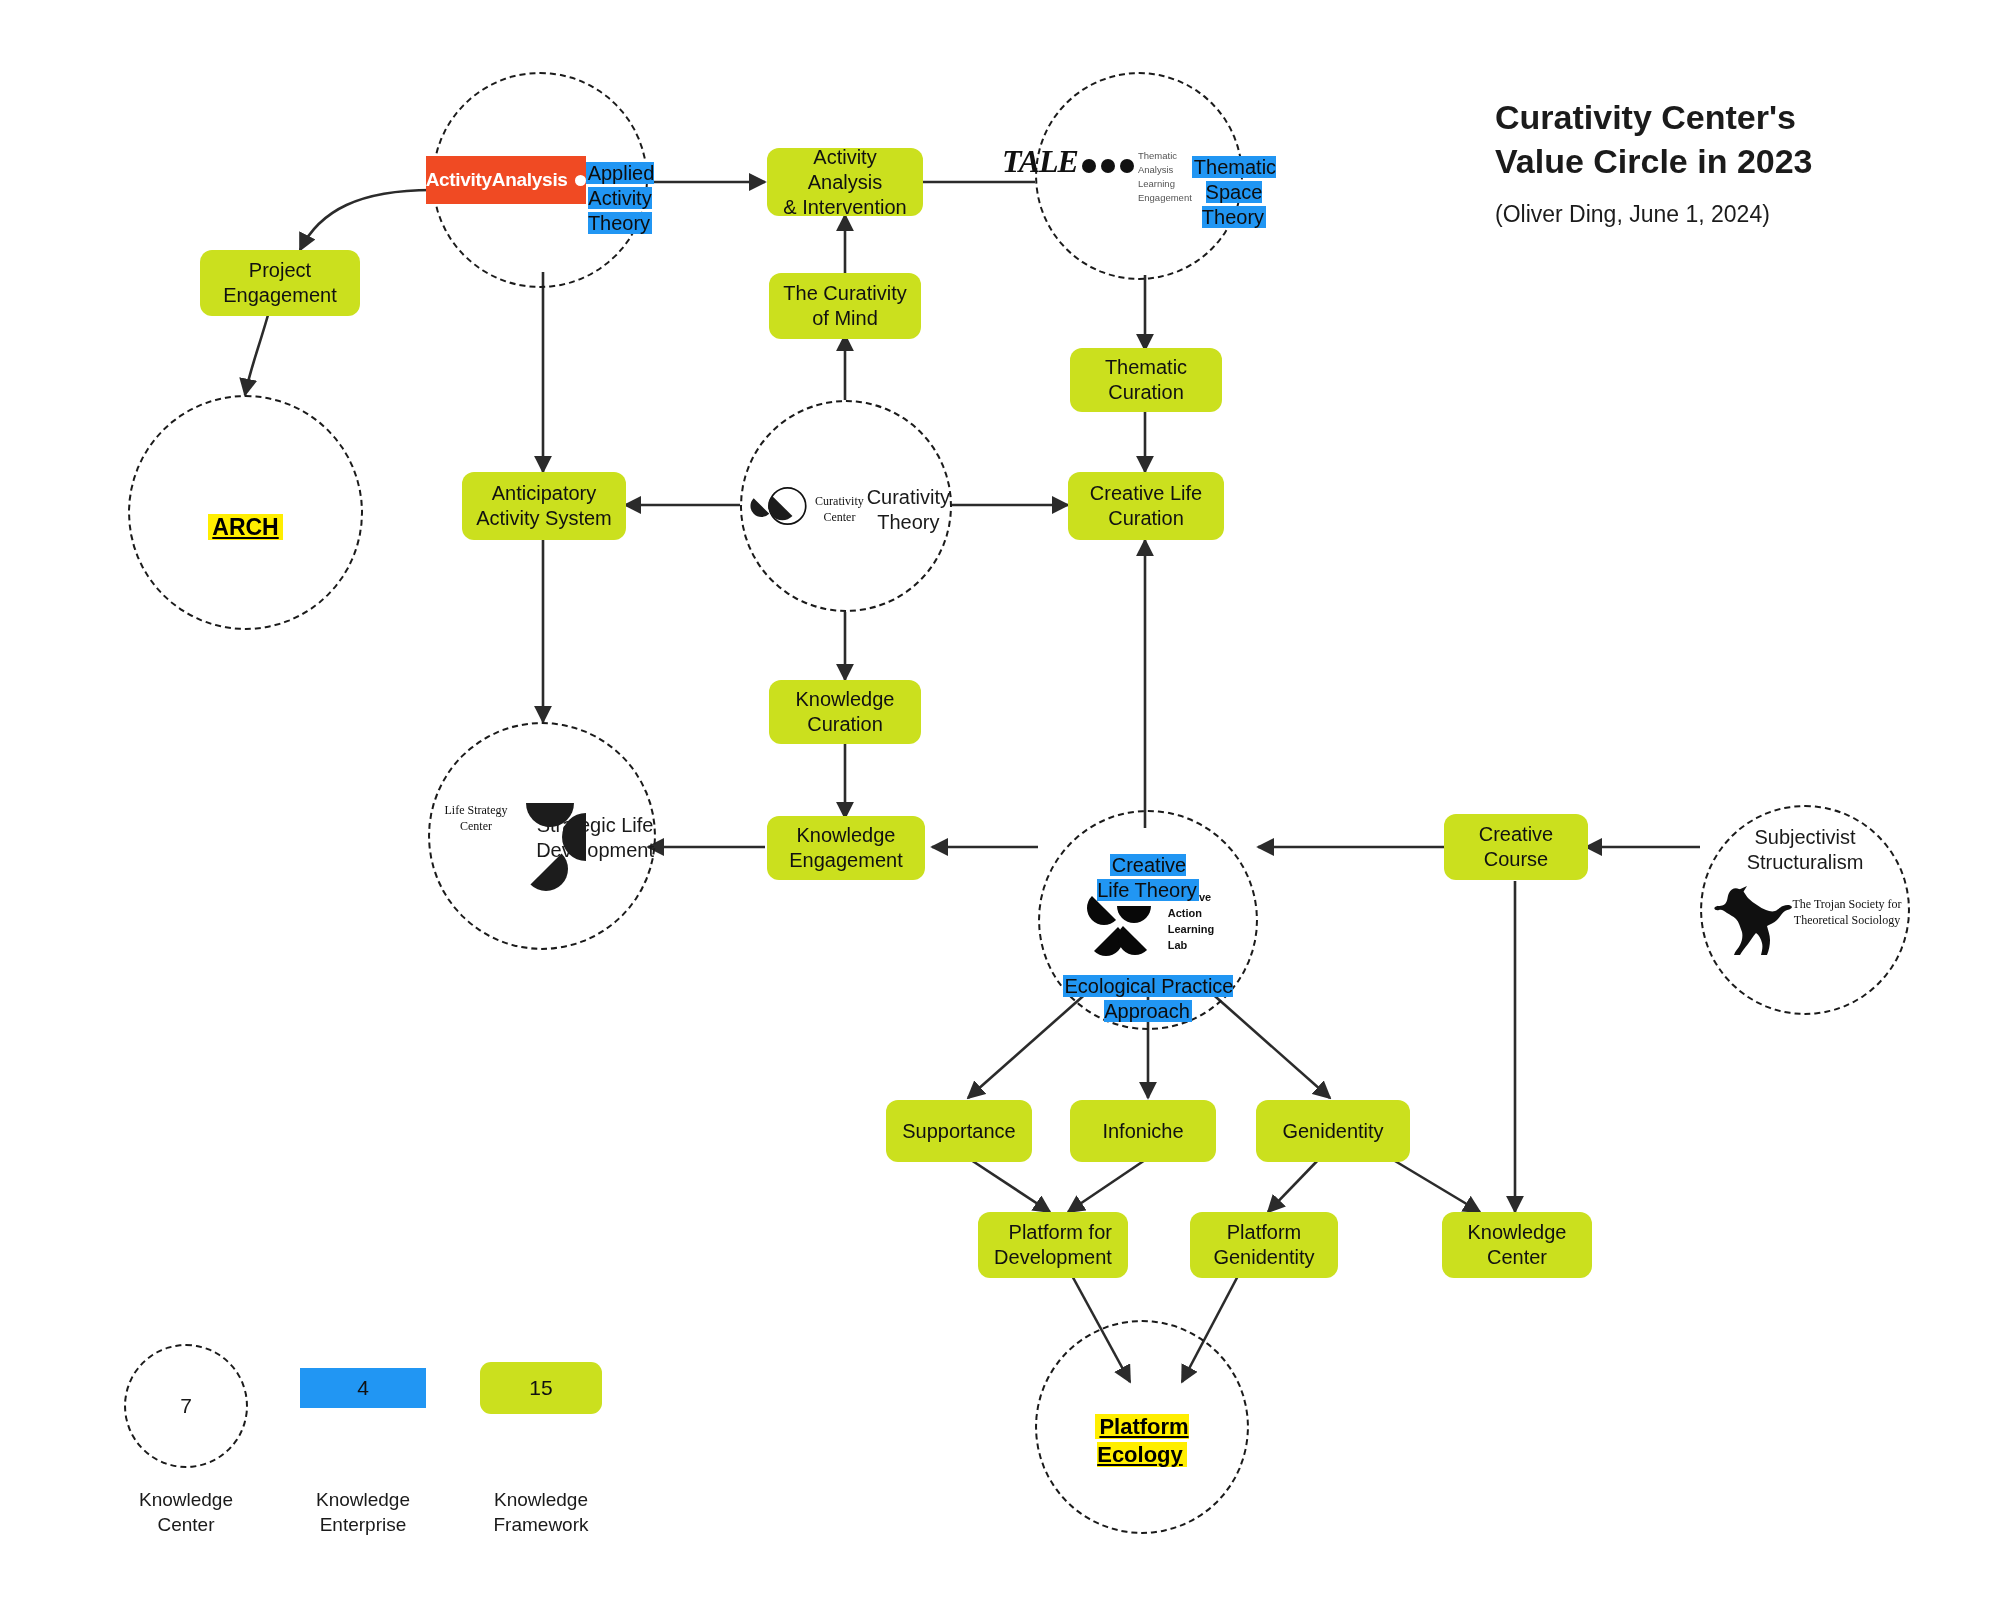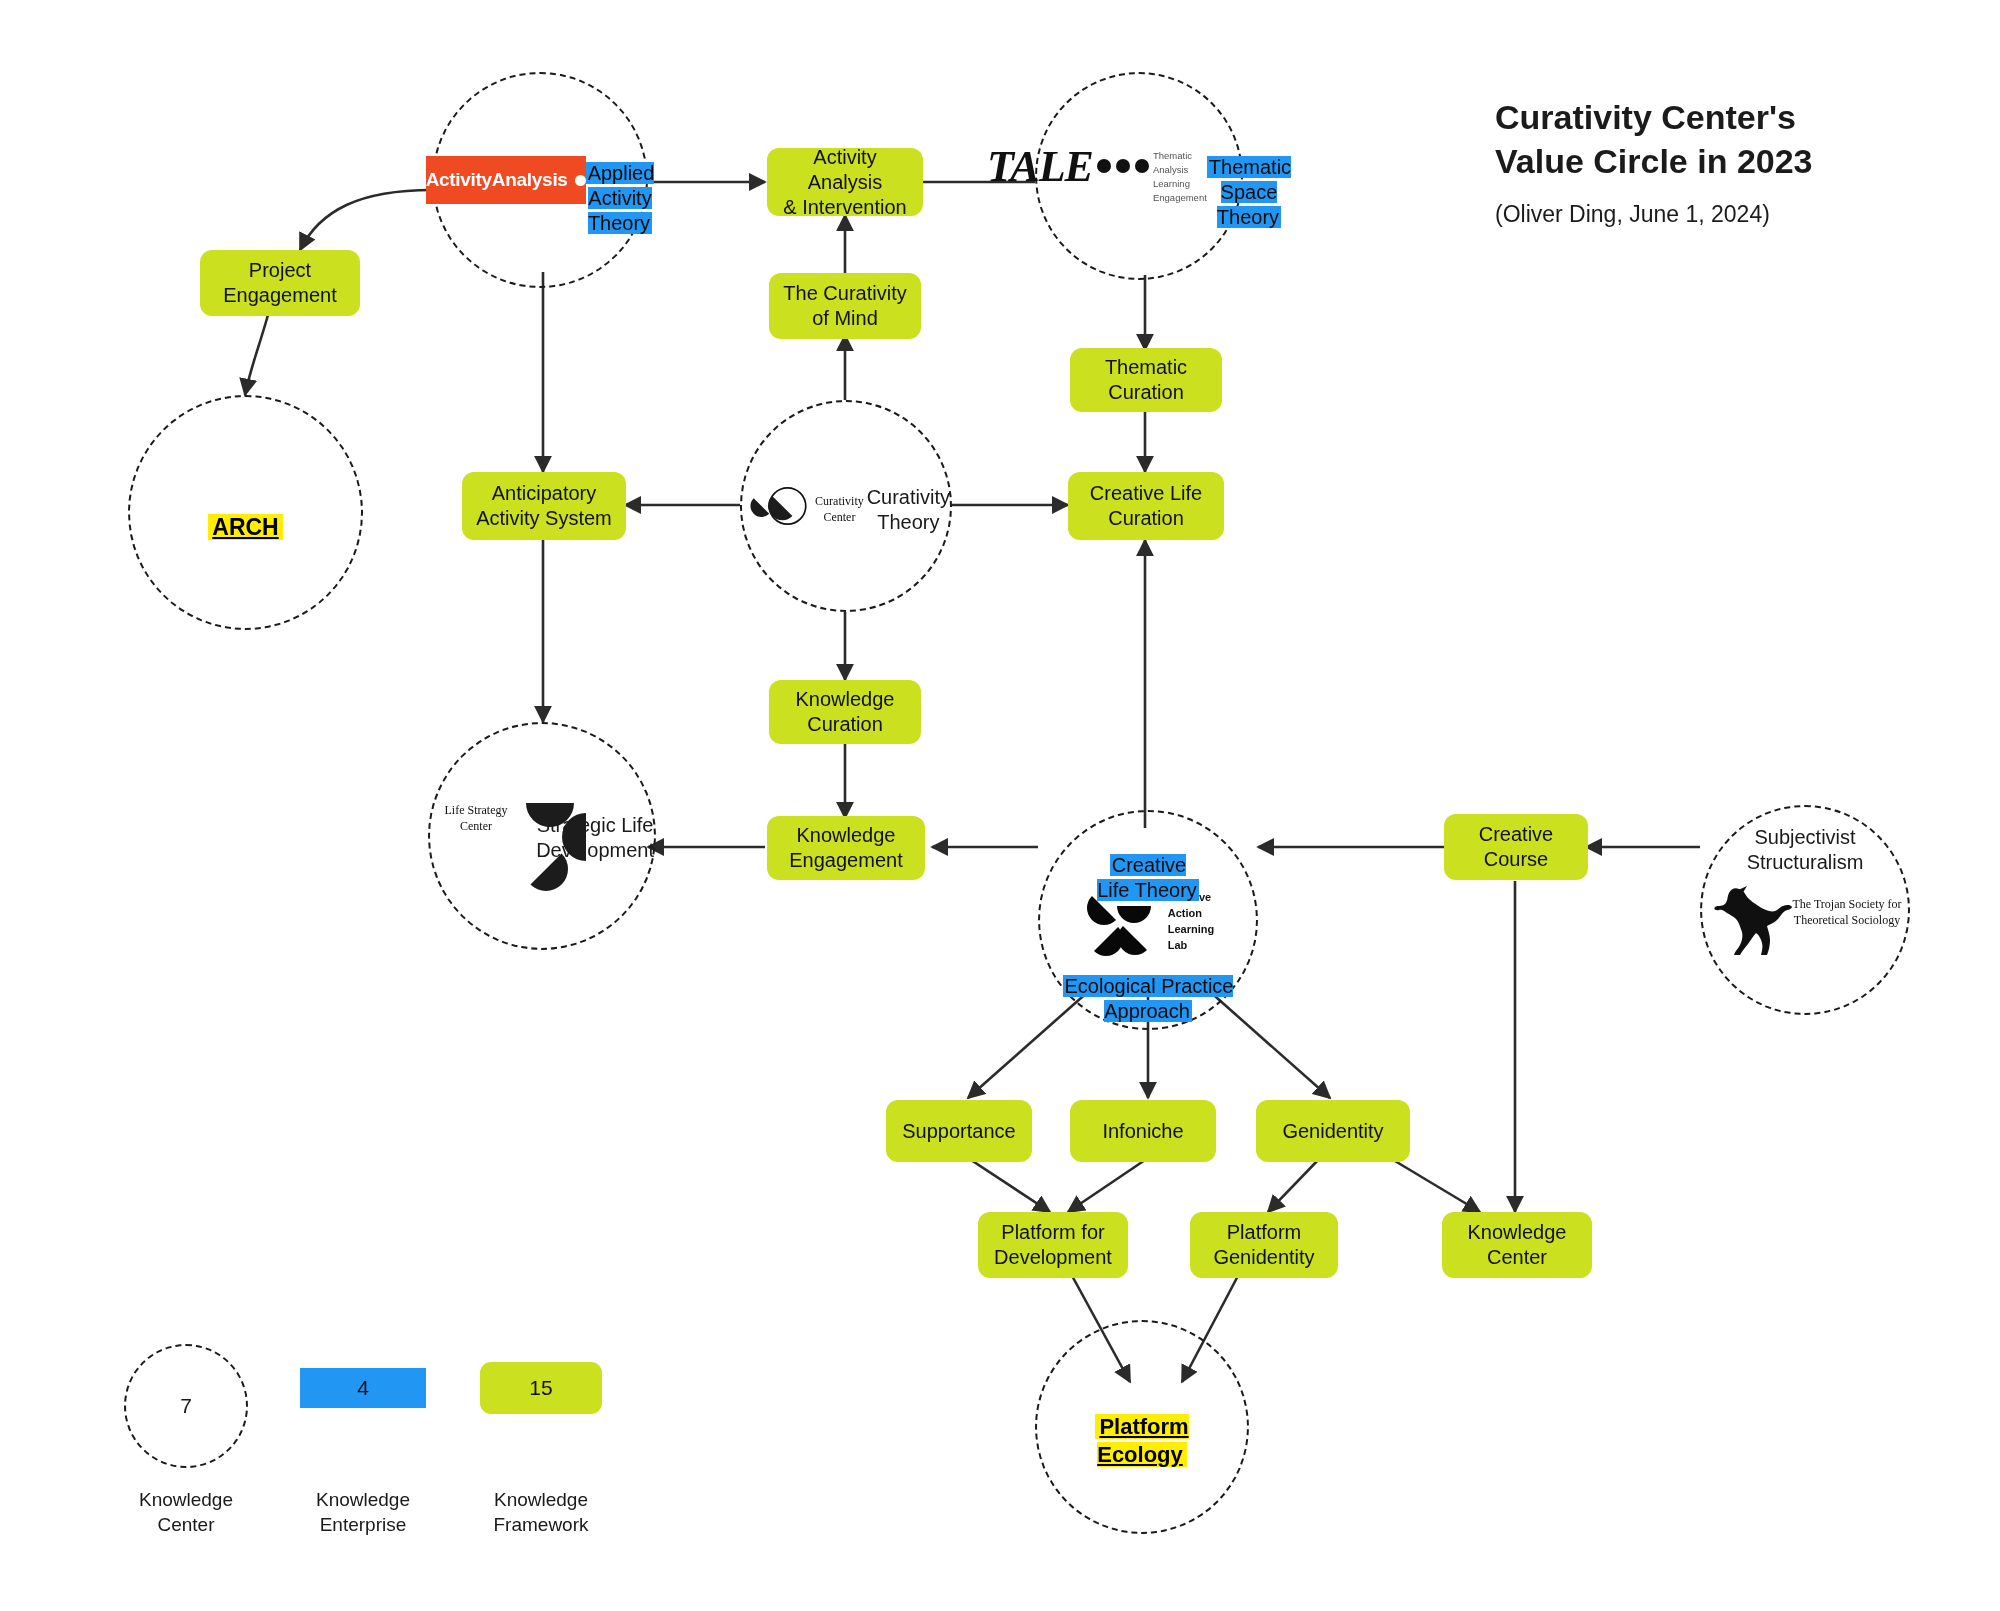--- a/index.html
+++ b/index.html
@@ -33,21 +33,21 @@
   #title .t2{font-size:23px;margin-top:18px;color:#1b1b1b;}
 
   
   .aa-logo{background:#f04a23;color:#fff;font-weight:bold;font-size:19px;
     letter-spacing:-.3px;display:flex;align-items:center;justify-content:center;gap:7px;}
   .aa-dot{width:11px;height:11px;border-radius:50%;background:#fff;display:inline-block;}
 
   
   .tale-wrap{display:flex;align-items:flex-start;gap:4px;}
   .tale-word{font-family:"Liberation Serif", serif;font-style:italic;font-weight:bold;
-    font-size:44px;line-height:.9;letter-spacing:-1px;color:#111;}
+    font-size:32px;line-height:.9;letter-spacing:-1px;color:#111;}
   .tale-dots{display:flex;gap:5px;align-items:center;margin-top:12px;}
   .tale-dots i{width:14px;height:14px;border-radius:50%;background:#111;display:block;}
   .tale-sub{font-size:9.5px;line-height:1.45;color:#555;text-align:left;white-space:pre-line;margin-top:2px;}
 
   
   .mark-serif{font-family:"Liberation Serif", serif;font-size:12px;color:#111;white-space:pre-line;text-align:center;line-height:1.3;}
   .mark-bold{font-size:11px;font-weight:bold;line-height:1.45;white-space:pre-line;text-align:left;color:#111;}
 
   
   .leg-circ{border:2.5px dashed #1a1a1a;border-radius:50%;display:flex;
@@ -282,21 +282,21 @@
 
   <div class="node gbox" style="left:886px;top:1100px;width:146px;height:62px;">
     <span>Supportance</span></div>
 
   <div class="node gbox" style="left:1070px;top:1100px;width:146px;height:62px;">
     <span>Infoniche</span></div>
 
   <div class="node gbox" style="left:1256px;top:1100px;width:154px;height:62px;">
     <span>Genidentity</span></div>
 
-  <div class="node gbox" style="left:978px;top:1212px;width:150px;height:66px;">
+  <div class="node gbox" style="left:978px;top:1212px;width:150px;height:66px;text-align:right;">
     <span>Platform for
 Development</span></div>
 
   <div class="node gbox" style="left:1190px;top:1212px;width:148px;height:66px;">
     <span>Platform
 Genidentity</span></div>
 
   <div class="node gbox" style="left:1442px;top:1212px;width:150px;height:66px;">
     <span>Knowledge
 Center</span></div>

